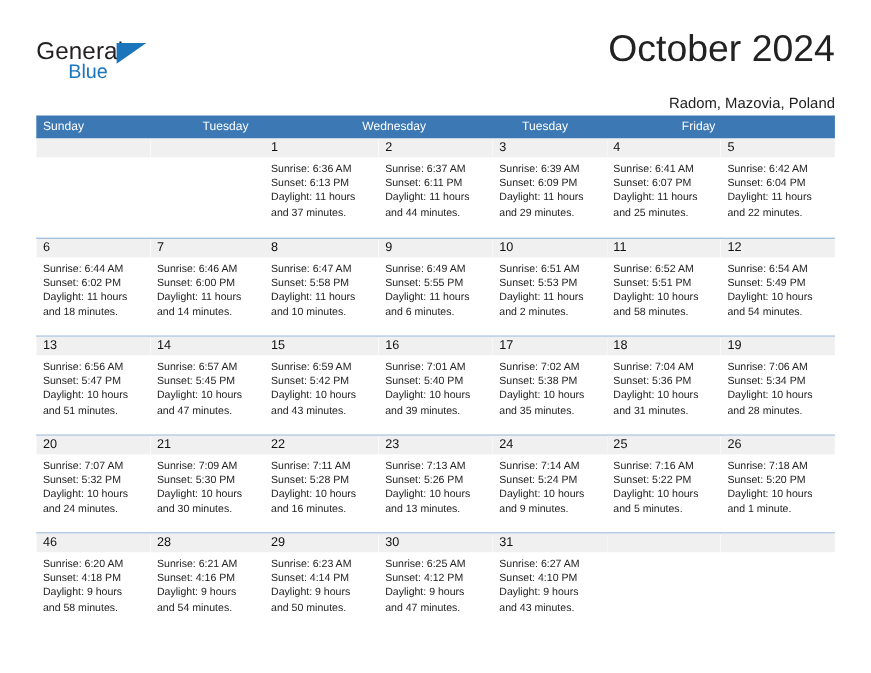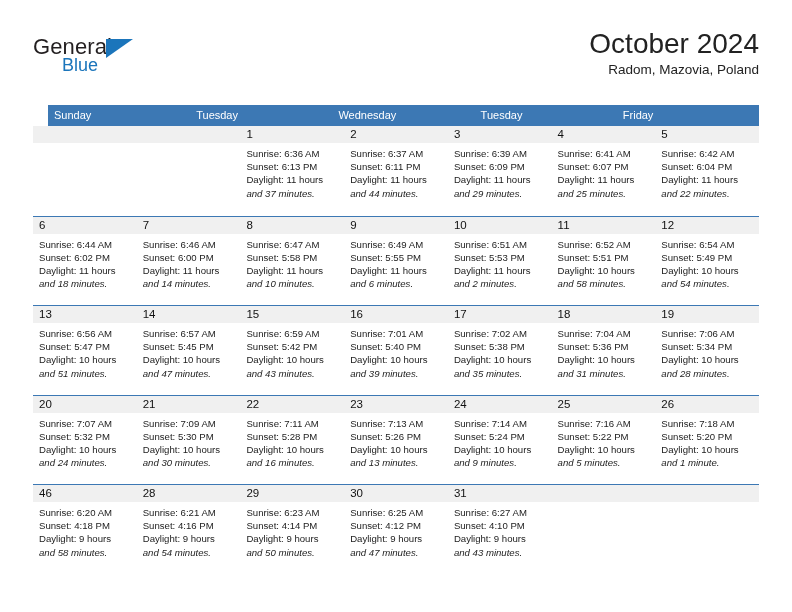--- a/index.html
+++ b/index.html
@@ -63,47 +63,46 @@
     color: #1b75bb;
     font-family: "Liberation Sans", sans-serif;
   }
   .title-wrap {
     position: absolute;
     right: 0;
     top: 0;
     text-align: right;
   }
   .cal-title {
-    font-size: 28px;
+    font-size: 34px;
     color: #222222;
     line-height: 32px;
     white-space: nowrap;
     font-weight: normal;
     margin: 0;
   }
   .cal-subtitle {
     font-size: 13.5px;
     color: #222222;
     line-height: 20px;
-    margin-top: 0;
+    margin-top: 24px;
     white-space: nowrap;
   }
 
   
   .calendar {
     position: absolute;
     left: 33px;
     top: 105px;
     width: 726px;
   }
   .weekday-row {
     display: flex;
     background: #3c78b4;
     height: 21px;
-    margin-left: 15px;
   }
   .weekday {
     flex: 1 1 0;
     color: #ffffff;
     font-size: 11px;
     line-height: 21px;
     padding-left: 6px;
     box-sizing: border-box;
     white-space: nowrap;
   }
@@ -139,21 +138,20 @@
     padding: 4px 6px 0 6px;
     font-size: 9.6px;
     line-height: 13.2px;
     color: #222222;
   }
   .day-info div {
     white-space: nowrap;
   }
   .daylight-line2 {
     white-space: nowrap;
-    font-style: italic;
   }
 </style>
 </head>
 <body>
 
 <div class="page">
 
   <div class="header">
 
     <div class="logo">

